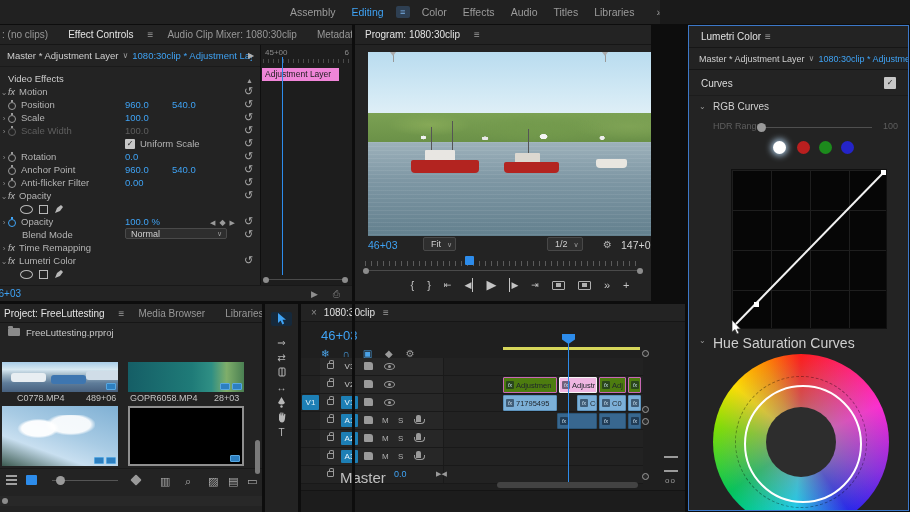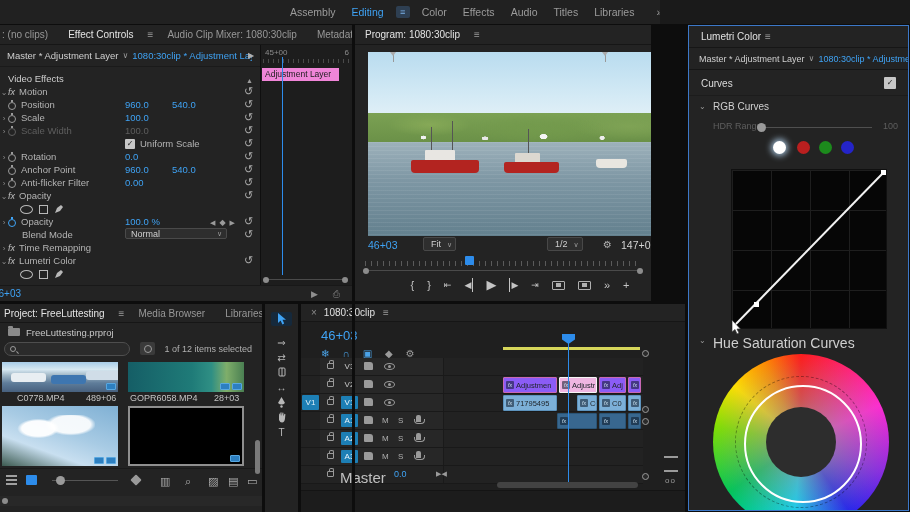--- a/index.html
+++ b/index.html
@@ -212,21 +212,21 @@
   .eye { position:absolute; left:64px; top:5px; width:11px; height:7px; border:1px solid #9a9a9a; border-radius:50%; }
   .eye::after { content:""; position:absolute; left:3px; top:1px; width:3px; height:3px; background:#9a9a9a; border-radius:50%; }
   .ms { position:absolute; top:4px; font-size:8px; color:#b0b0b0; }
   .mic-ic { position:absolute; left:96px; top:3px; width:5px; height:7px; background:#9a9a9a; border-radius:2px 2px 0 0; }
   .mic-ic::after { content:""; position:absolute; left:-2px; top:4px; width:9px; height:4px; border:1px solid #9a9a9a; border-top:none; border-radius:0 0 4px 4px; }
   .master-lab { position:absolute; left:20px; top:3px; font-size:15px; color:#c0c0c0; }
   .master-val { position:absolute; left:74px; top:3px; font-size:9px; color:#3fa3f5; }
   .fit-ic { position:absolute; left:116px; top:4px; font-size:7px; color:#9a9a9a; }
   .clip { position:absolute; height:16px; top:1px; border-radius:1px; overflow:hidden; font-size:7.5px; display:flex; align-items:center; color:#20262c; }
   .clip .fxb { flex:none; width:8px; height:8px; margin:0 2px; background:rgba(15,25,40,.55); color:#cfe6f5; font-size:5px; line-height:8px; text-align:center; border-radius:1px; font-style:italic; }
-  .clip.pink { background:#8b5cf6; border:1px solid #c868b4; }
+  .clip.pink { background:#4d7c0f; border:1px solid #c868b4; }
   .clip.pink.selected { background:#efb6e2; border:1px solid #f5f5f5; }
   .clip.vblue { background:#7cb0d8; border:1px solid #5d93bd; }
   .clip.ablue { background:#38678f; border:1px solid #2a5476; }
   .clip .lbl { white-space:nowrap; overflow:hidden; }
   .tl-playhead { position:absolute; left:267px; top:34px; width:1px; height:146px; background:#2d8ceb; }
   .tl-ph-head { position:absolute; left:261px; top:30px; width:13px; height:10px; background:#2d8ceb; clip-path:polygon(0 0,100% 0,100% 55%,50% 100%,0 55%); }
   .tl-vscroll-dot { position:absolute; width:7px; height:7px; border-radius:50%; border:1px solid #9a9a9a; background:#2a2a2a; }
   .tl-hscroll { position:absolute; left:196px; top:178px; width:141px; height:6px; background:#434343; border-radius:3px; }
   .tl-gutter-slider { position:absolute; left:363px; top:152px; width:14px; height:16px; border-top:2px solid #9a9a9a; border-bottom:2px solid #9a9a9a; }
   .tl-gutter-oo { position:absolute; left:364px; top:172px; font-size:8px; color:#9a9a9a; letter-spacing:1px; }
@@ -522,27 +522,20 @@
       <span class="ptab active" style="padding-left:4px">Project: FreeLuttesting</span>
       <span class="menu-glyph">≡</span>
       <span class="ptab">Media Browser</span>
       <span class="ptab">Libraries</span>
 
     </div>
     <div class="proj-bin-row">
       <span class="folder-ic"></span>
       <span class="proj-bin-name">FreeLuttesting.prproj</span>
     </div>
-    <div class="proj-search-row">
-      <span class="searchbox">
-          <span class="loupe"></span>
-        </span>
-      <span class="filter-ic"></span>
-      <span class="proj-status">1 of 12 items selected</span>
-    </div>
 
     <div class="thumb t-cars" style="left:2px; top:58px; width:116px; height:30px;">
       <span class="badges">
           <span class="badge"></span>
         </span>
     </div>
     <span class="thumb-name" style="left:17px; top:89px;">C0778.MP4</span>
     <span class="thumb-dur" style="left:86px; top:89px;">489+06</span>
 
     <div class="thumb t-teal" style="left:128px; top:58px; width:116px; height:30px;">

